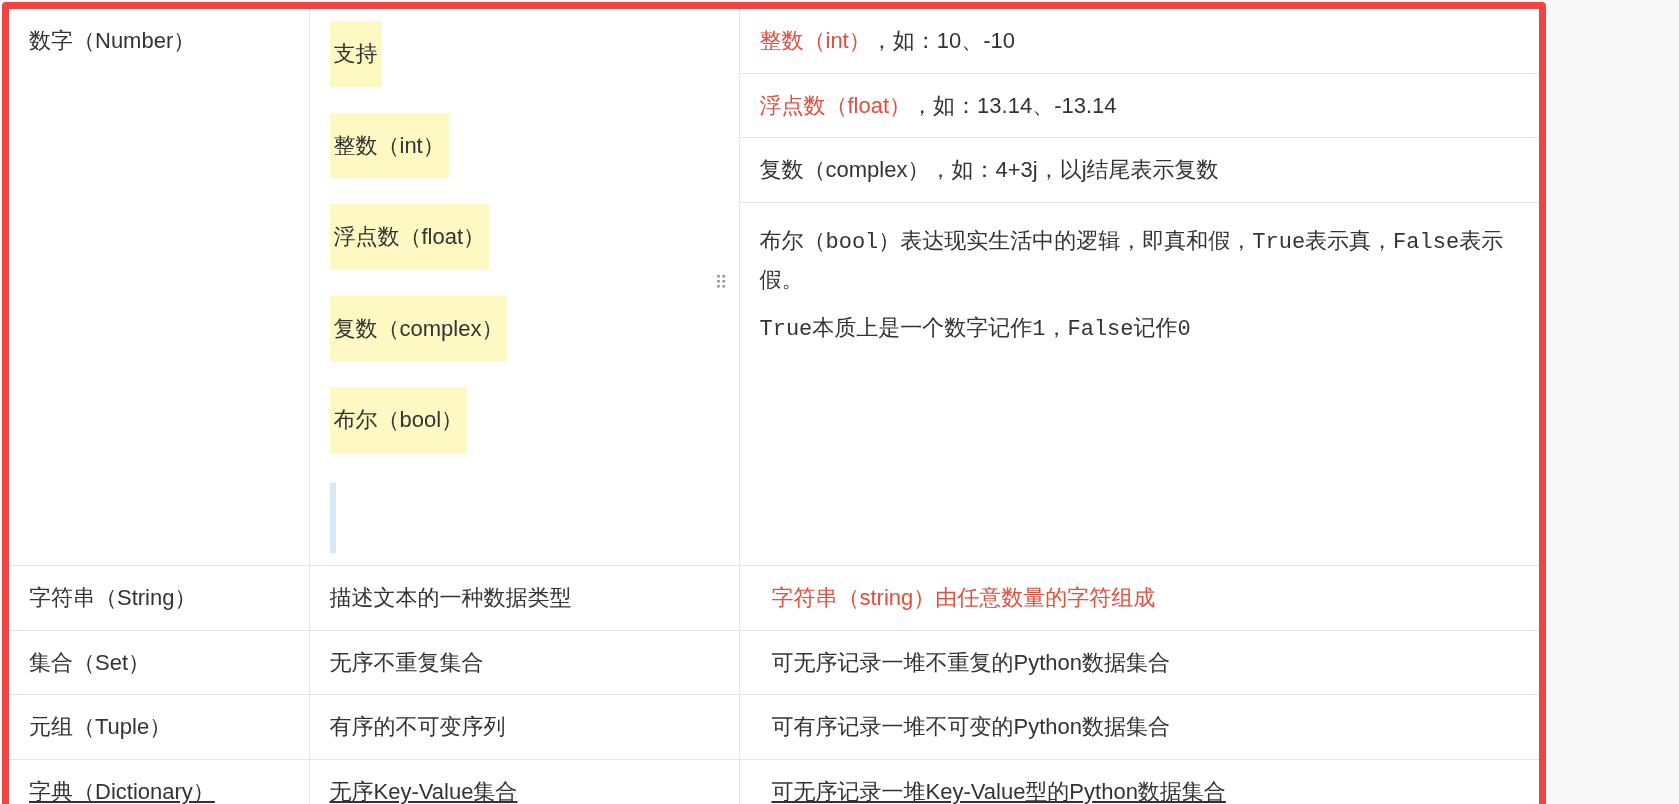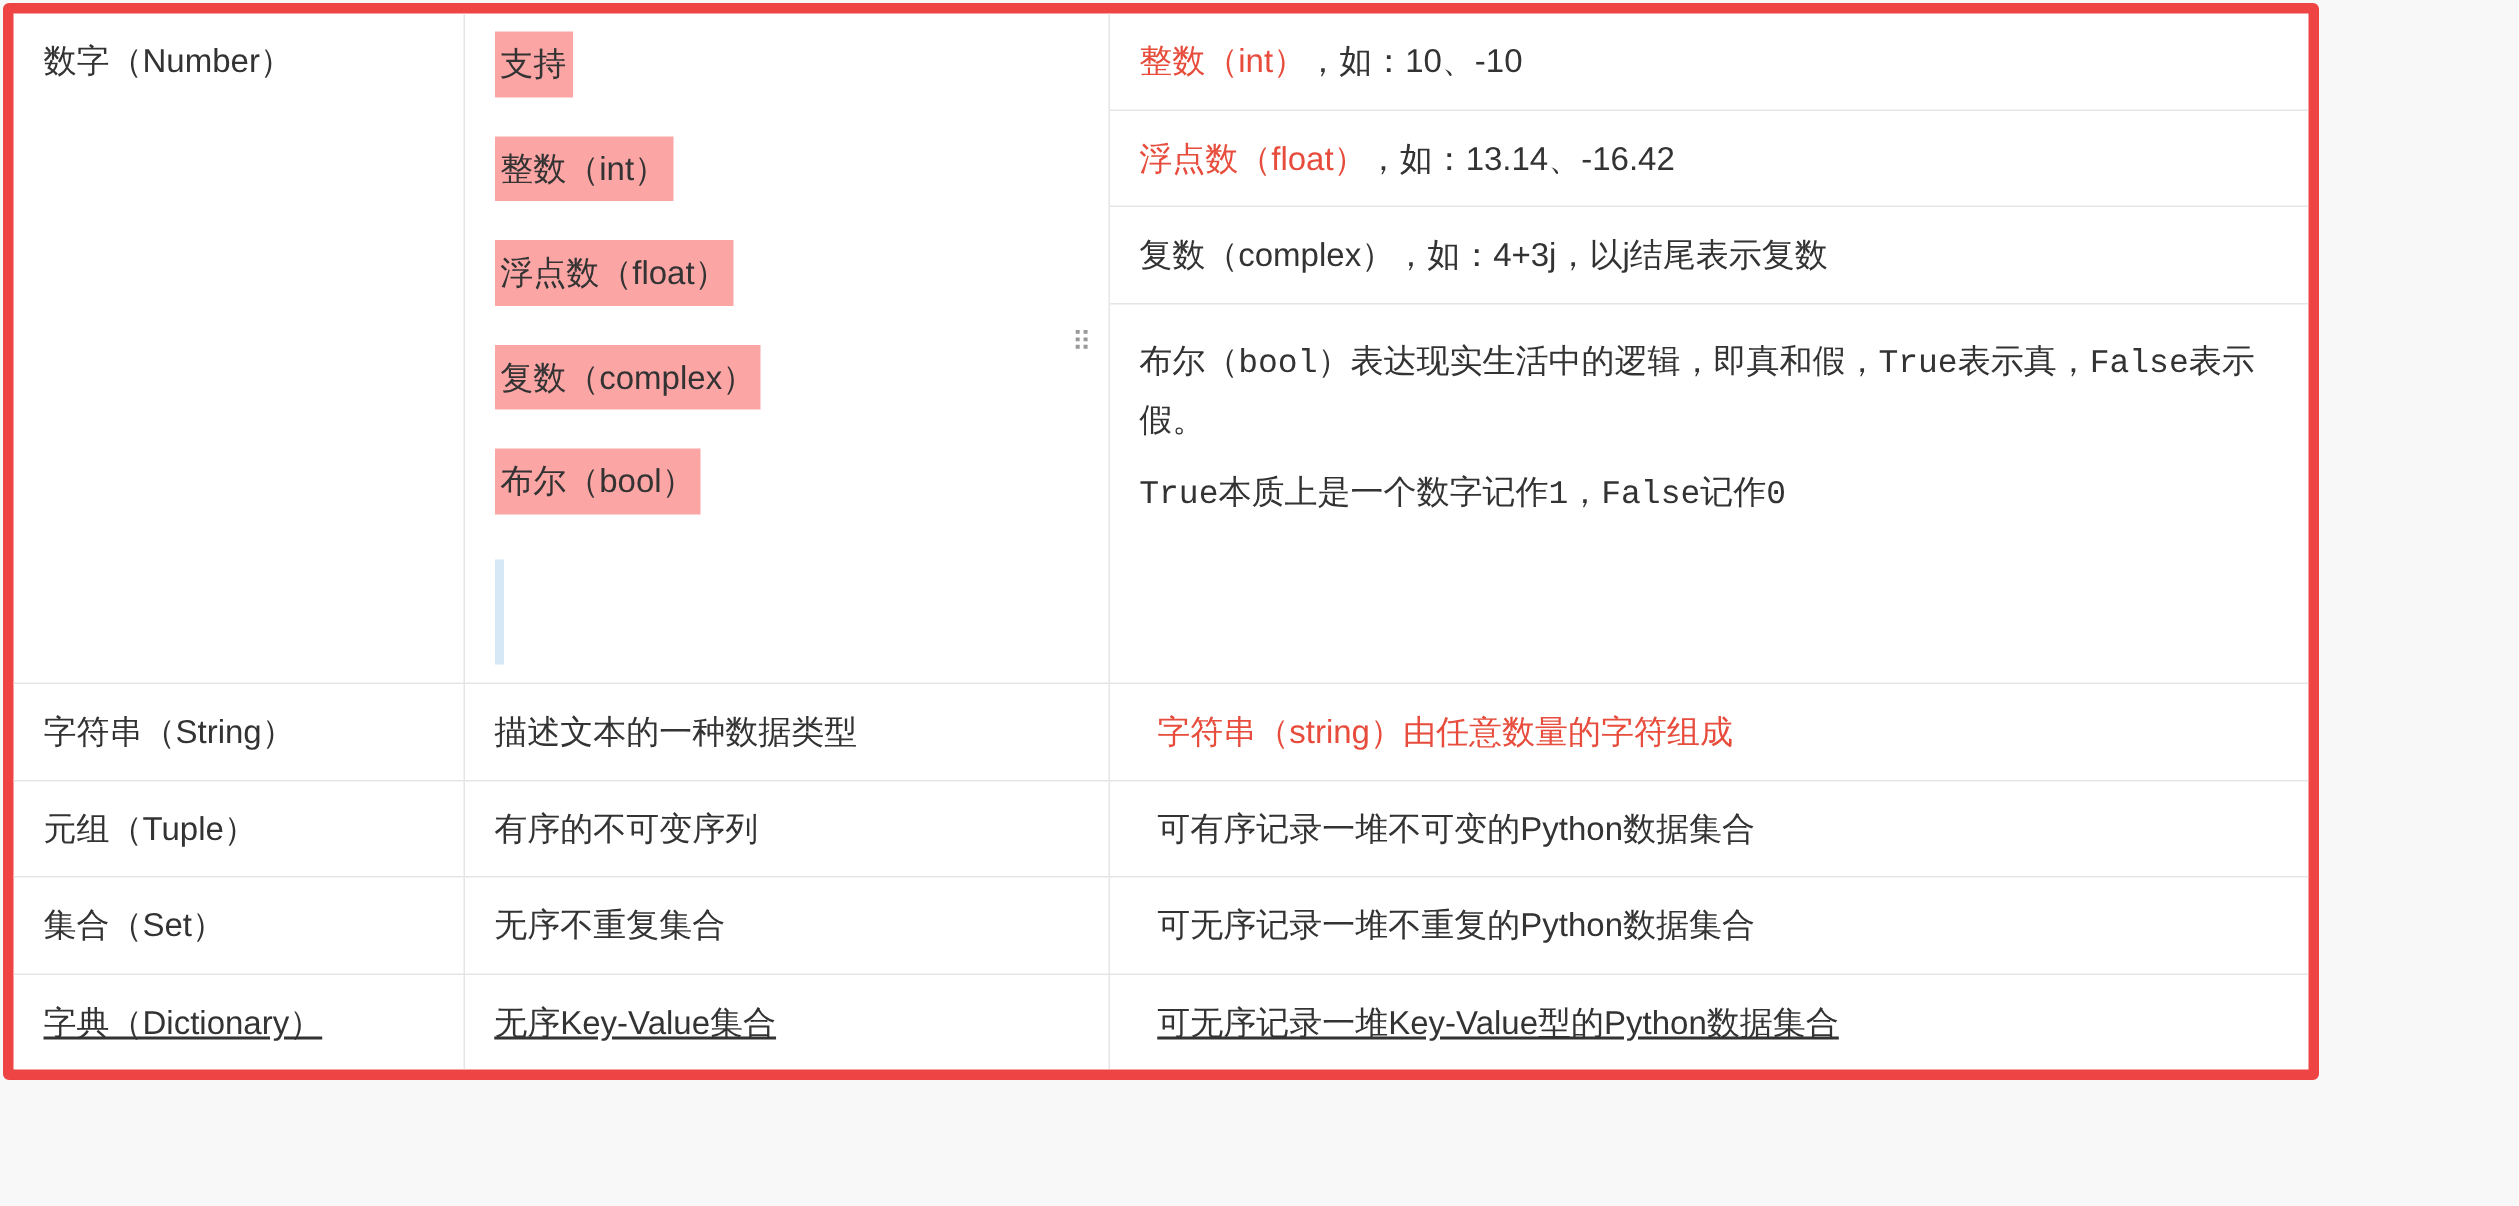--- a/index.html
+++ b/index.html
@@ -56,22 +56,22 @@
       line-height: 1.8;
     }
     .subcell:last-child {
       border-bottom: none;
     }
     .subcell p {
       margin: 8px 0;
       font-family: Liberation Mono, monospace;
     }
     .hl {
-      background: #fca5a5;
-      padding: 2px 4px;
+      background: #fef9c3;
+      padding: 13px 4px;
       display: inline-block;
     }
     .red {
       color: #e74c3c;
     }
     .tag-list {
       display: flex;
       flex-direction: column;
       align-items: flex-start;
       gap: 26px;
@@ -123,49 +123,49 @@
             <span class="hl">布尔（bool）</span>
             <span class="cursor-block"></span>
           </div>
           <span class="drag-handle"></span>
         </td>
         <td class="col3">
           <div class="subcell">
             <span class="red">整数（int）</span><span>，如：10、-10</span>
           </div>
           <div class="subcell">
-            <span class="red">浮点数（float）</span><span>，如：13.14、-16.42</span>
+            <span class="red">浮点数（float）</span><span>，如：13.14、-13.14</span>
           </div>
           <div class="subcell">
             <span>复数（complex），如：4+3j，以j结尾表示复数</span>
           </div>
           <div class="subcell">
             <p>布尔（bool）表达现实生活中的逻辑，即真和假，True表示真，False表示假。</p>
             <p>True本质上是一个数字记作1，False记作0</p>
           </div>
         </td>
       </tr>
 
       <tr>
         <td class="col1"><span>字符串（String）</span></td>
         <td class="col2"><span>描述文本的一种数据类型</span></td>
         <td class="col3 simple-col3"><span class="red">字符串（string）由任意数量的字符组成</span></td>
       </tr>
 
 
       <tr>
+        <td class="col1"><span>集合（Set）</span></td>
+        <td class="col2"><span>无序不重复集合</span></td>
+        <td class="col3 simple-col3"><span>可无序记录一堆不重复的Python数据集合</span></td>
+      </tr>
+
+      <tr>
         <td class="col1"><span>元组（Tuple）</span></td>
         <td class="col2"><span>有序的不可变序列</span></td>
         <td class="col3 simple-col3"><span>可有序记录一堆不可变的Python数据集合</span></td>
-      </tr>
-
-      <tr>
-        <td class="col1"><span>集合（Set）</span></td>
-        <td class="col2"><span>无序不重复集合</span></td>
-        <td class="col3 simple-col3"><span>可无序记录一堆不重复的Python数据集合</span></td>
       </tr>
 
       <tr>
         <td class="col1"><span>字典（Dictionary）</span></td>
         <td class="col2"><span>无序Key-Value集合</span></td>
         <td class="col3 simple-col3"><span>可无序记录一堆Key-Value型的Python数据集合</span></td>
       </tr>
     </tbody>
   </table>
 </div>

